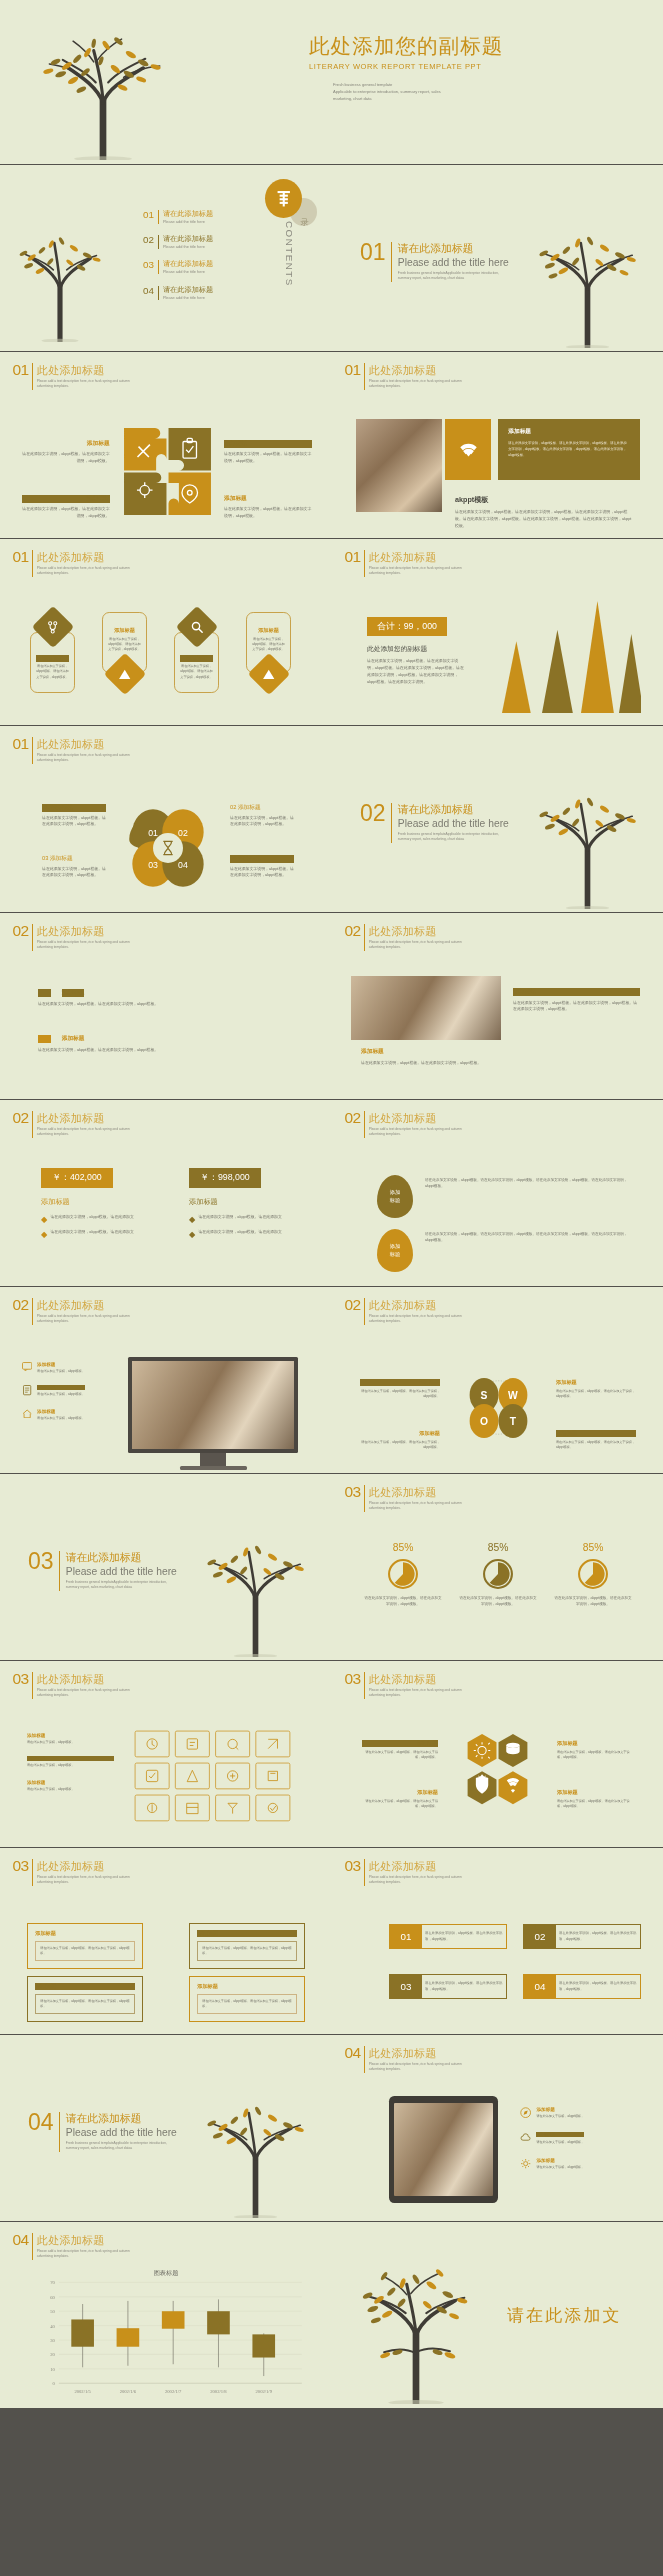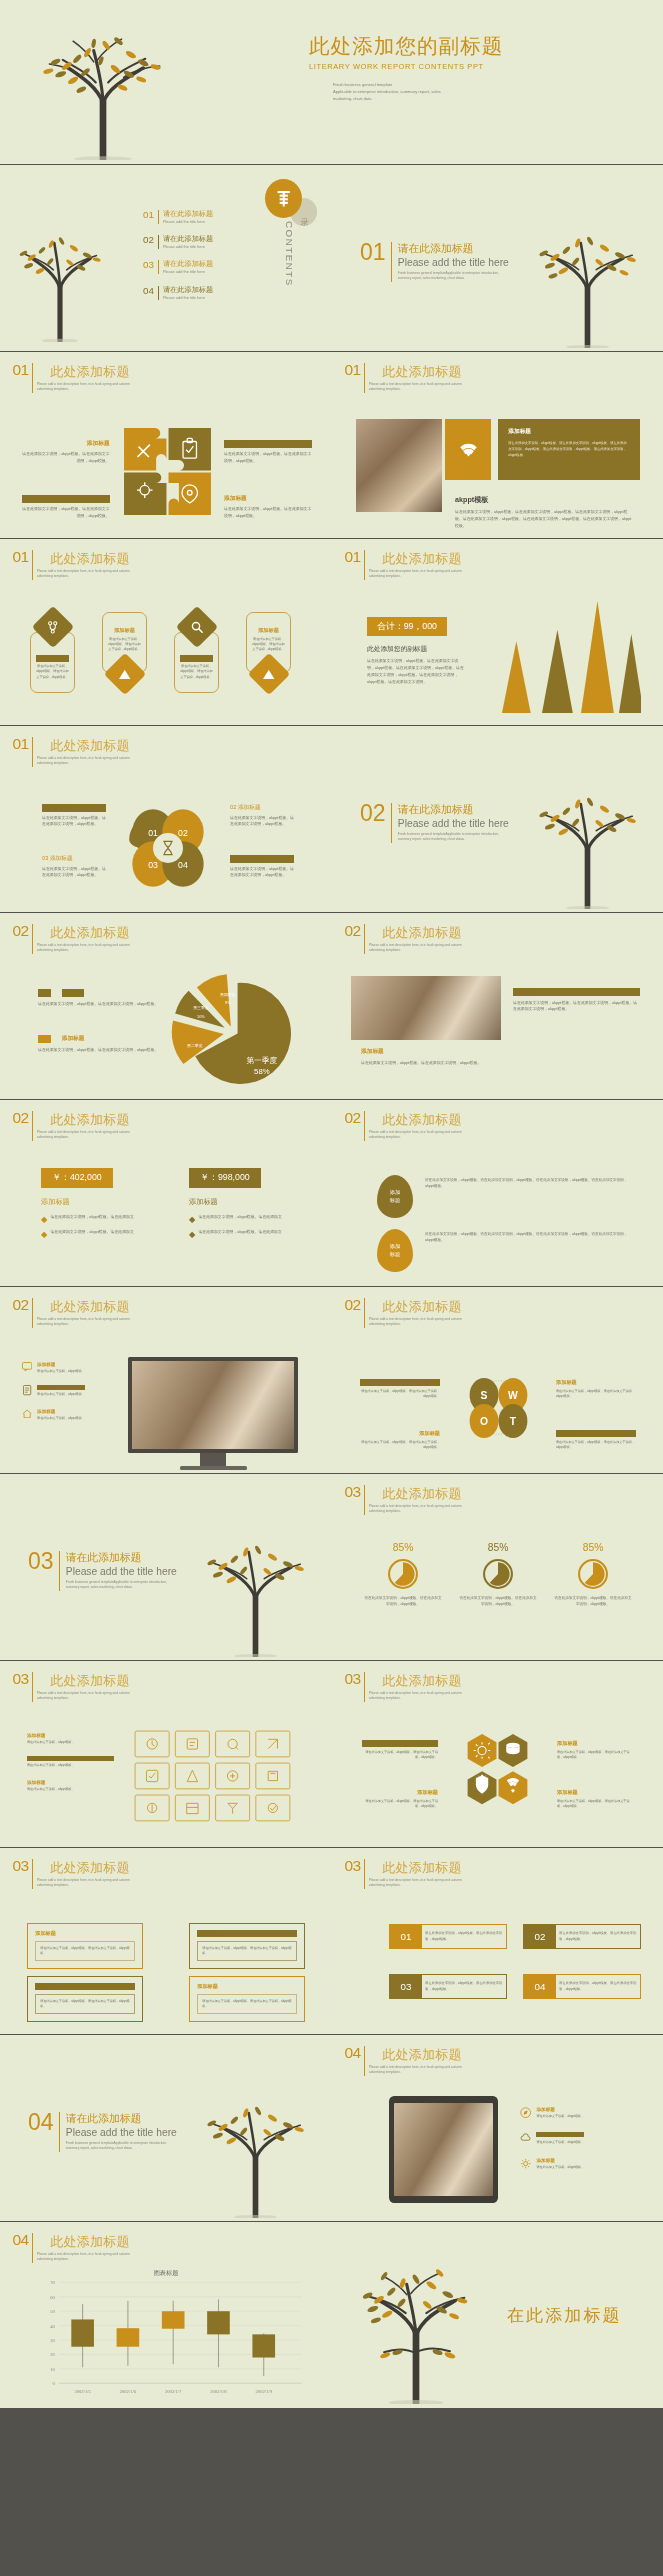--- a/index.html
+++ b/index.html
@@ -19,21 +19,21 @@
     overflow:hidden;
     border-bottom:1.5px solid #53514c;
   }
   .slide:nth-child(odd){ border-right:1.5px solid #53514c; }
   .slide.cover { width:664px; height:165px; grid-column:1 / span 2; border-right:none; }
 
   
   .hdr { position:absolute; left:12.4px; top:11.3px; display:flex; align-items:flex-start; gap:3.6px; }
   .hdr .num { font-size:15.5px; color:#c8901a; line-height:.95; font-weight:300; letter-spacing:-0.5px; }
   .hdr .bar { width:1px; background:#c8901a; align-self:stretch; min-height:20.6px; }
-  .hdr .txt .t1 { font-size:13px; color:#d2a641; letter-spacing:0.3px;text-align:right; }
+  .hdr .txt .t1 { font-size:11px; color:#d2a641; letter-spacing:0.3px; }
   .hdr .txt .t2 { font-size:3.3px; color:#8d8b80; line-height:1.55; margin-top:1px; max-width:103px; }
 
   
   .cover-title { position:absolute; left:309px; top:32px; }
   .cover-title .cn { font-size:20.6px; color:#c8901a; letter-spacing:1px; }
   .cover-title .en { font-size:7.5px; color:#c8901a; letter-spacing:0.6px; margin-top:2.1px; }
   .cover-sub { position:absolute; left:333px; top:81px; font-size:4.1px; color:#86857b; line-height:1.75; }
 
   
   .tree { position:absolute; pointer-events:none; }
@@ -139,21 +139,21 @@
           <ellipse cx="264" cy="144" rx="10" ry="4.5" fill="#c8901a" transform="rotate(20 264 144)"></ellipse>
           <ellipse cx="186" cy="108" rx="9" ry="4" fill="#8a7226" transform="rotate(-70 186 108)"></ellipse>
           <ellipse cx="148" cy="164" rx="10" ry="4.5" fill="#8a7226" transform="rotate(-25 148 164)"></ellipse>
           <ellipse cx="228" cy="160" rx="10" ry="4.5" fill="#c8901a" transform="rotate(25 228 160)"></ellipse>
         </g>
         <ellipse cx="190" cy="298" rx="56" ry="5" fill="#c9cbb0" opacity=".55"></ellipse>
       </svg>
     </div>
     <div class="cover-title">
       <div class="cn">此处添加您的副标题</div>
-      <div class="en">LITERARY WORK REPORT CONTENTS PPT</div>
+      <div class="en">LITERARY WORK REPORT TEMPLATE PPT</div>
     </div>
     <div class="cover-sub">
       <div>Fresh business general template</div>
       <div>Applicable to enterprise introduction, summary report, sales</div>
       <div>marketing, chart data</div>
     </div>
   </div>
 
   <div class="slide">
     <div class="tree" style="left:6.2px;top:43px;">
@@ -559,45 +559,20 @@
         <span class="h3 olive" style="font-size:5.7px">添加标题</span>
       </div>
       <div class="p" style="margin-top:4.1px">请在此添加文字说明，akppt模板。请在此添加文字说明，akppt模板。</div>
     </div>
     <div style="position:absolute;left:38px;top:122px;width:124px;">
       <div style="display:flex;align-items:center;gap:10.3px;">
         <span class="gold" style="display:inline-block;width:13.4px;height:7.7px;"></span>
         <span class="h3" style="font-size:5.7px">添加标题</span>
       </div>
       <div class="p" style="margin-top:4.1px">请在此添加文字说明，akppt模板。请在此添加文字说明，akppt模板。</div>
-    </div>
-    <div style="position:absolute;left:170px;top:56px;">
-      <svg width="129" height="129" viewBox="0 0 250 250">
-
-        <path d="M131 125 L131 27 A98 98 0 1 1 49 169 Z" fill="#8a7226"></path>
-
-        <g transform="translate(-14,4)">
-          <path d="M118 122 L40 180 A96 96 0 0 1 20 96 Z" fill="#c8901a"></path>
-        </g>
-
-        <g transform="translate(-12,-8)">
-          <path d="M118 122 L22 94 A96 96 0 0 1 48 50 Z" fill="#8a7226"></path>
-        </g>
-
-        <g transform="translate(-2,-12)">
-          <path d="M120 124 L54 48 A96 96 0 0 1 112 22 Z" fill="#c8901a"></path>
-        </g>
-        <text x="178" y="182" font-size="15" fill="#fff" text-anchor="middle" font-family="Liberation Sans">第一季度</text>
-        <text x="178" y="204" font-size="15" fill="#fff" text-anchor="middle" font-family="Liberation Sans">58%</text>
-        <text x="48" y="151" font-size="7.5" fill="#fff" text-anchor="middle" font-family="Liberation Sans">第二季度</text>
-        <text x="60" y="78" font-size="7.5" fill="#fff" text-anchor="middle" font-family="Liberation Sans">第三季度</text>
-        <text x="60" y="94" font-size="7.5" fill="#fff" text-anchor="middle" font-family="Liberation Sans">10%</text>
-        <text x="112" y="52" font-size="7.5" fill="#fff" text-anchor="middle" font-family="Liberation Sans">第四季度</text>
-        <text x="112" y="68" font-size="7.5" fill="#fff" text-anchor="middle" font-family="Liberation Sans">9%</text>
-      </svg>
     </div>
   </div>
 
   <div class="slide">
     <div class="hdr">
       <div class="num">02</div>
       <div class="bar"></div>
       <div class="txt">
         <div class="t1">此处添加标题</div>
         <div class="t2">
@@ -1255,18 +1230,18 @@
           <ellipse cx="78" cy="52" rx="9" ry="4" fill="#8a7226" transform="rotate(-55 78 52)"></ellipse>
           <ellipse cx="186" cy="46" rx="9" ry="4" fill="#c8901a" transform="rotate(45 186 46)"></ellipse>
           <ellipse cx="206" cy="206" rx="11" ry="5" fill="#c8901a" transform="rotate(20 206 206)"></ellipse>
           <ellipse cx="182" cy="200" rx="10" ry="4.5" fill="#8a7226" transform="rotate(18 182 200)"></ellipse>
           <ellipse cx="80" cy="206" rx="10" ry="4.5" fill="#c8901a" transform="rotate(-20 80 206)"></ellipse>
           <ellipse cx="104" cy="200" rx="10" ry="4.5" fill="#8a7226" transform="rotate(-16 104 200)"></ellipse>
         </g>
         <ellipse cx="140" cy="298" rx="54" ry="5" fill="#c9cbb0" opacity=".6"></ellipse>
       </svg>
     </div>
-    <div class="thanks">在此添加标题</div>
+    <div class="thanks">请在此添加文</div>
   </div>
 
 </div>
 </div>
 
 
 </body></html>

